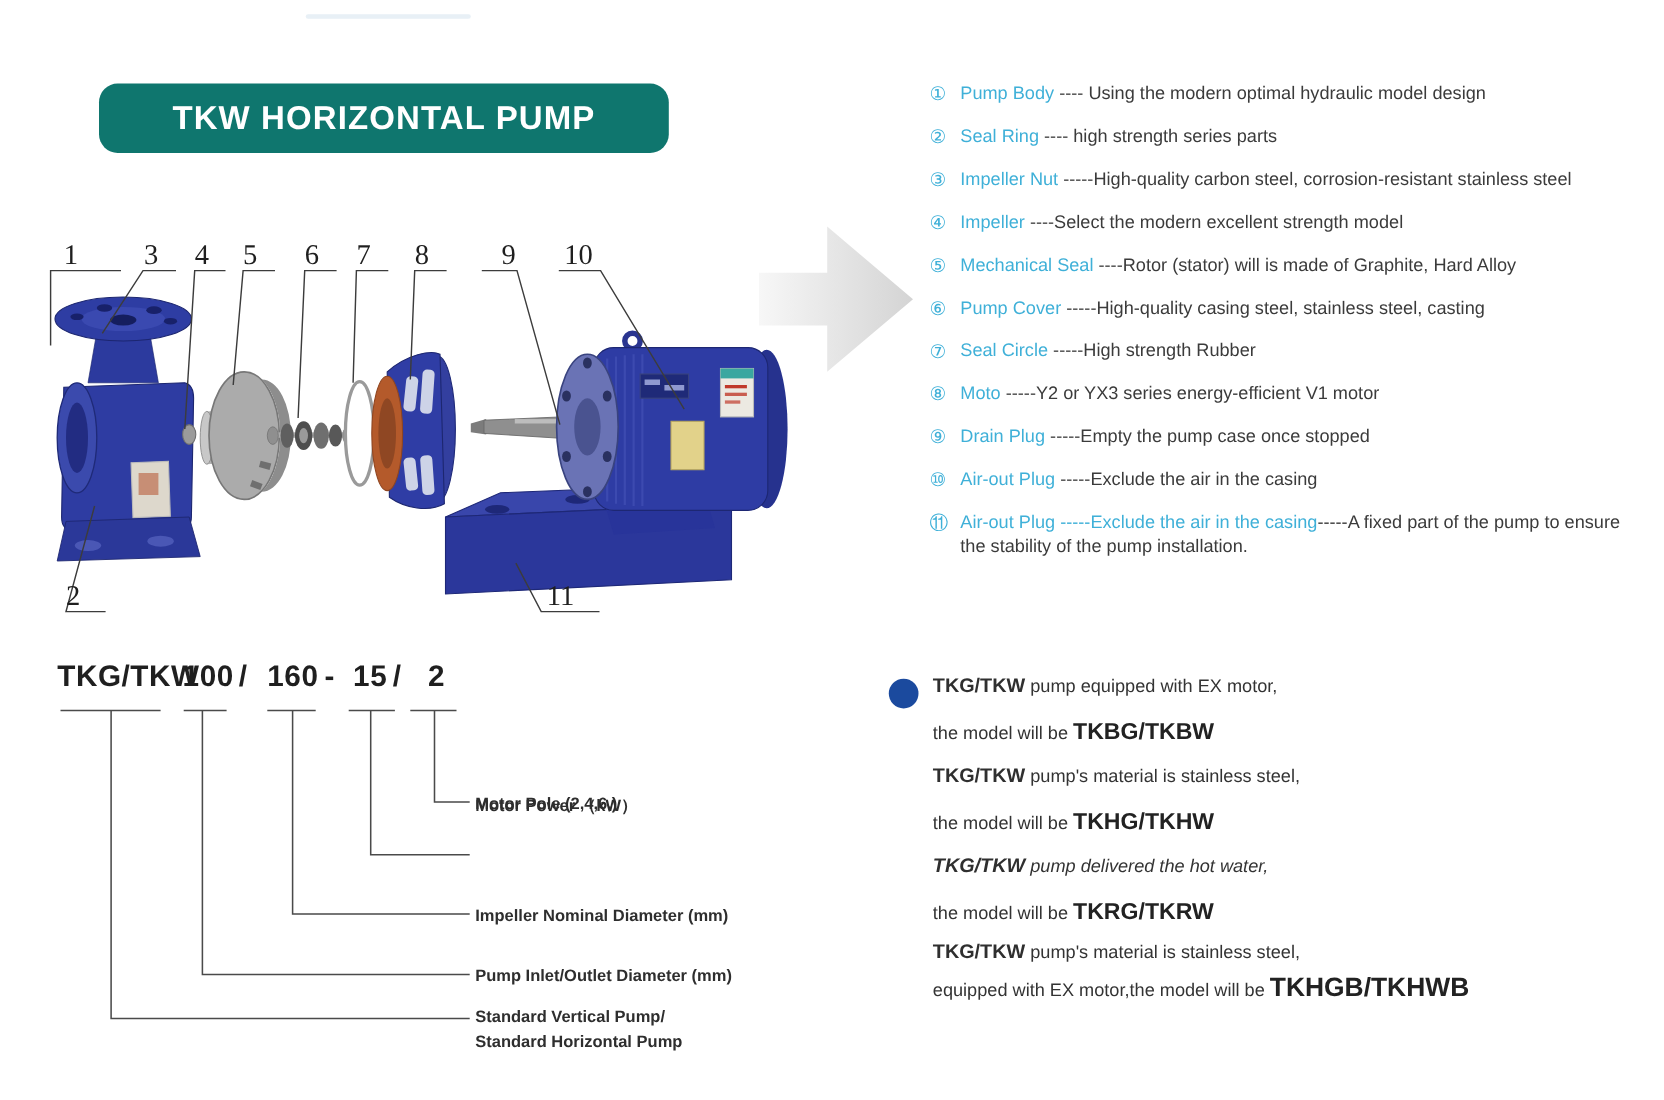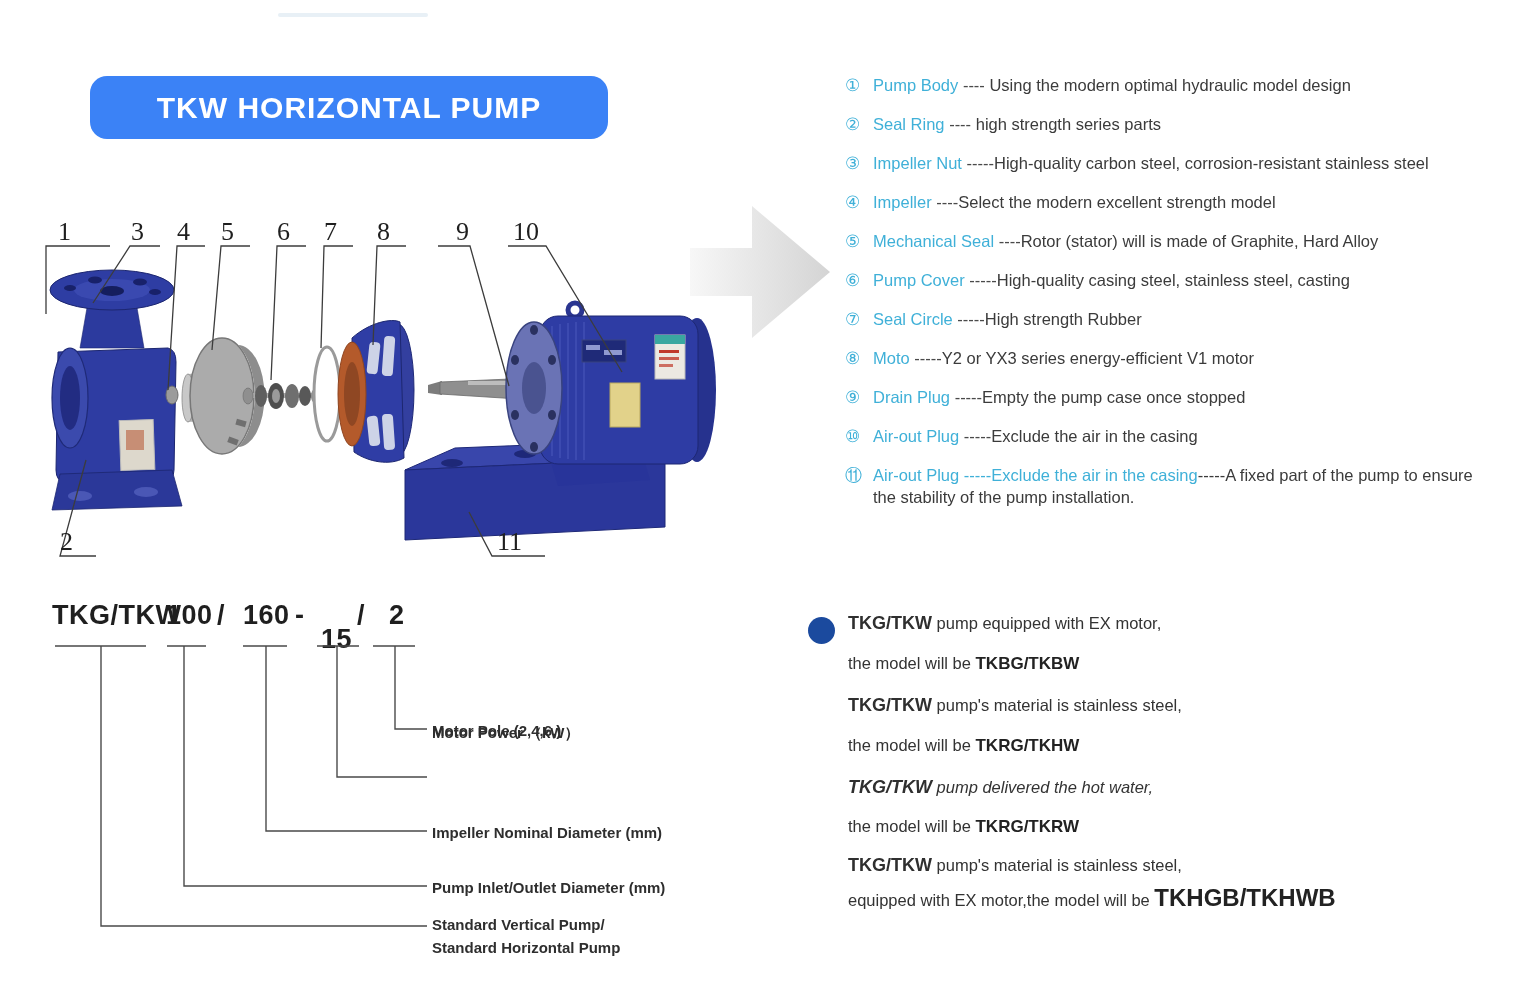--- a/index.html
+++ b/index.html
@@ -3,40 +3,40 @@
 <meta charset="utf-8">
 <style>
   html,body{margin:0;padding:0;}
   body{
     width:1513px;height:1000px;position:relative;background:#ffffff;
     font-family:"Liberation Sans", sans-serif;color:#3b3b3b;overflow:hidden;
   }
   .abs{position:absolute;}
   
   .banner{
-    left:90px;top:76px;width:518px;height:63px;background:#3b82f6;
+    left:90px;top:76px;width:518px;height:63px;background:#0f766e;
     border-radius:17px;display:flex;align-items:center;justify-content:center;
   }
   .banner-title{color:#ffffff;font-size:30px;font-weight:bold;letter-spacing:1px;}
   
   .plist{left:845px;top:74px;width:632px;}
   .part-item{position:relative;padding-left:28px;margin-bottom:17px;font-size:16.5px;line-height:22px;color:#3b3b3b;}
   .pnum{position:absolute;left:0;top:1px;color:#3fb0d8;font-size:17px;}
   .pname{color:#3fb0d8;text-align:right;}
   .pdash{color:#4a4a4a;}
   .pdash.cyan{color:#3fb0d8;}
   .pdesc{color:#3b3b3b;}
   
   .code-seg{top:600px;font-size:27px;font-weight:bold;color:#1f1f1f;letter-spacing:0.5px;}
   .mlabel{left:432px;font-size:15px;font-weight:bold;color:#2e2e2e;line-height:23px;}
   
   .bullet{left:808px;top:617px;width:27px;height:27px;border-radius:50%;background:#1b4a9e;}
   .note-line{left:848px;font-size:16.5px;color:#333333;}
   .note-prefix{font-size:18px;font-weight:600;color:#2f2f2f;}
-  .note-model{font-size:17px;font-weight:bold;color:#222222;}
+  .note-model{font-size:21px;font-weight:bold;color:#222222;}
   .note-model.big{font-size:24px;}
   svg{position:absolute;}
   .artifact{left:278px;top:13px;width:150px;height:4px;background:rgba(180,205,225,0.30);border-radius:2px;}
 </style>
 </head>
 <body>
 
 <div class="abs artifact"></div>
 
 <div class="abs banner">
@@ -224,21 +224,21 @@
     <span class="pnum">⑪</span>
     <span class="pname">Air-out Plug</span><span class="pdash cyan"> -----</span><span class="pname">Exclude the air in the casing</span><span class="pdesc">-----A fixed part of the pump to ensure the stability of the pump installation.</span>
   </div>
 </div>
 
 <div class="abs code-seg" style="left:52px;">TKG/TKW</div>
 <div class="abs code-seg" style="left:166px;">100</div>
 <div class="abs code-seg" style="left:217px;">/</div>
 <div class="abs code-seg" style="left:243px;">160</div>
 <div class="abs code-seg" style="left:295px;">-</div>
-<div class="abs code-seg" style="left:321px;margin-top:24px;">15</div>
+<div class="abs code-seg" style="left:321px;">15</div>
 <div class="abs code-seg" style="left:357px;">/</div>
 <div class="abs code-seg" style="left:389px;">2</div>
 
 <svg style="left:40px;top:640px;width:620px;height:330px" viewBox="40 640 620 330">
   <g stroke="#4a4a4a" stroke-width="1.4" fill="none">
     <path d="M55 646 H146 M101 646 V926 H427"></path>
     <path d="M167 646 H206 M184 646 V886 H427"></path>
     <path d="M243 646 H287 M266 646 V831 H427"></path>
     <path d="M317 646 H359 M337 646 V777 H427"></path>
     <path d="M373 646 H415 M395 646 V729 H427"></path>
@@ -260,21 +260,21 @@
   <span class="note-prefix">TKG/TKW</span><span> pump equipped with EX motor,</span>
 </div>
 <div class="abs note-line" style="top:654px;">
   <span>the model will be </span><span class="note-model">TKBG/TKBW</span>
 </div>
 
 <div class="abs note-line" style="top:695px;">
   <span class="note-prefix">TKG/TKW</span><span> pump's material is stainless steel,</span>
 </div>
 <div class="abs note-line" style="top:736px;">
-  <span>the model will be </span><span class="note-model">TKRG/TKHW</span>
+  <span>the model will be </span><span class="note-model">TKHG/TKHW</span>
 </div>
 
 <div class="abs note-line" style="top:777px;font-style:italic;">
   <span class="note-prefix">TKG/TKW</span><span> pump delivered the hot water,</span>
 </div>
 <div class="abs note-line" style="top:817px;">
   <span>the model will be </span><span class="note-model">TKRG/TKRW</span>
 </div>
 
 <div class="abs note-line" style="top:855px;">

